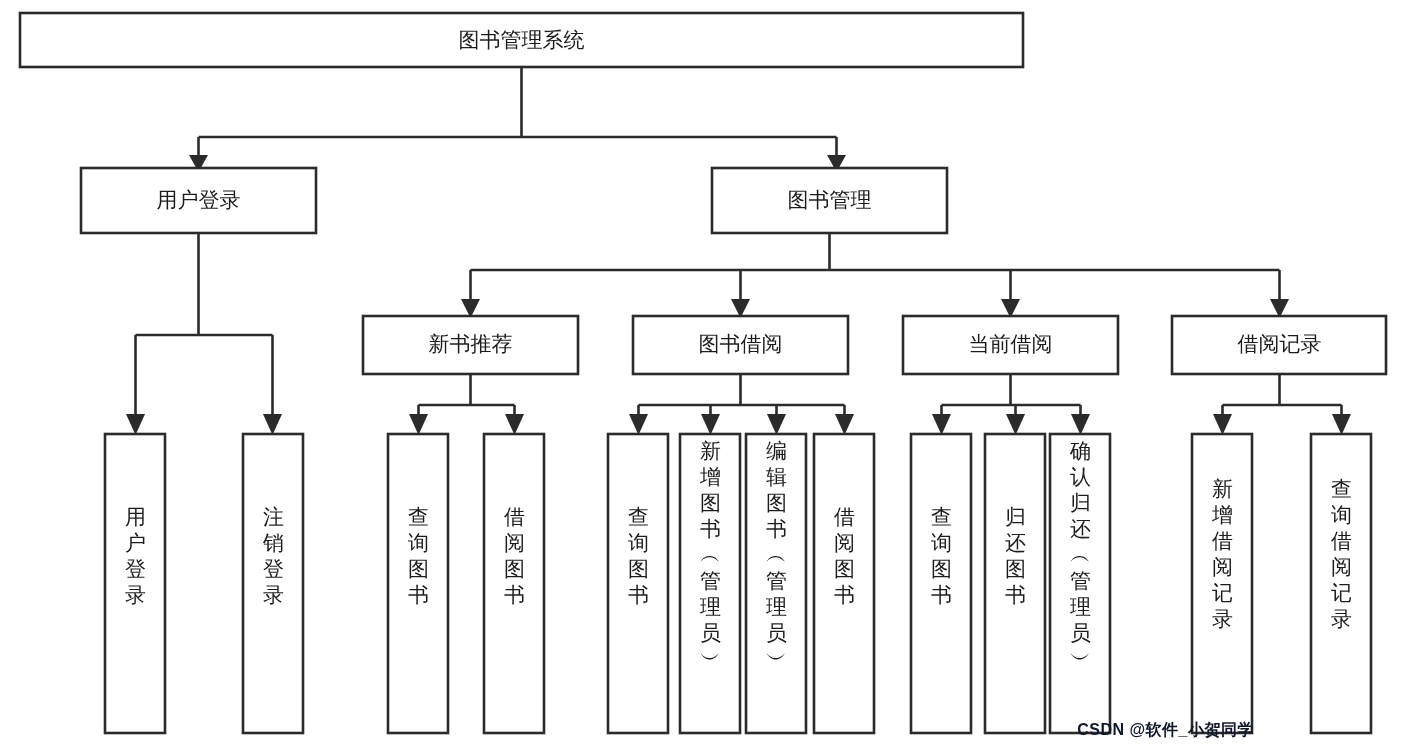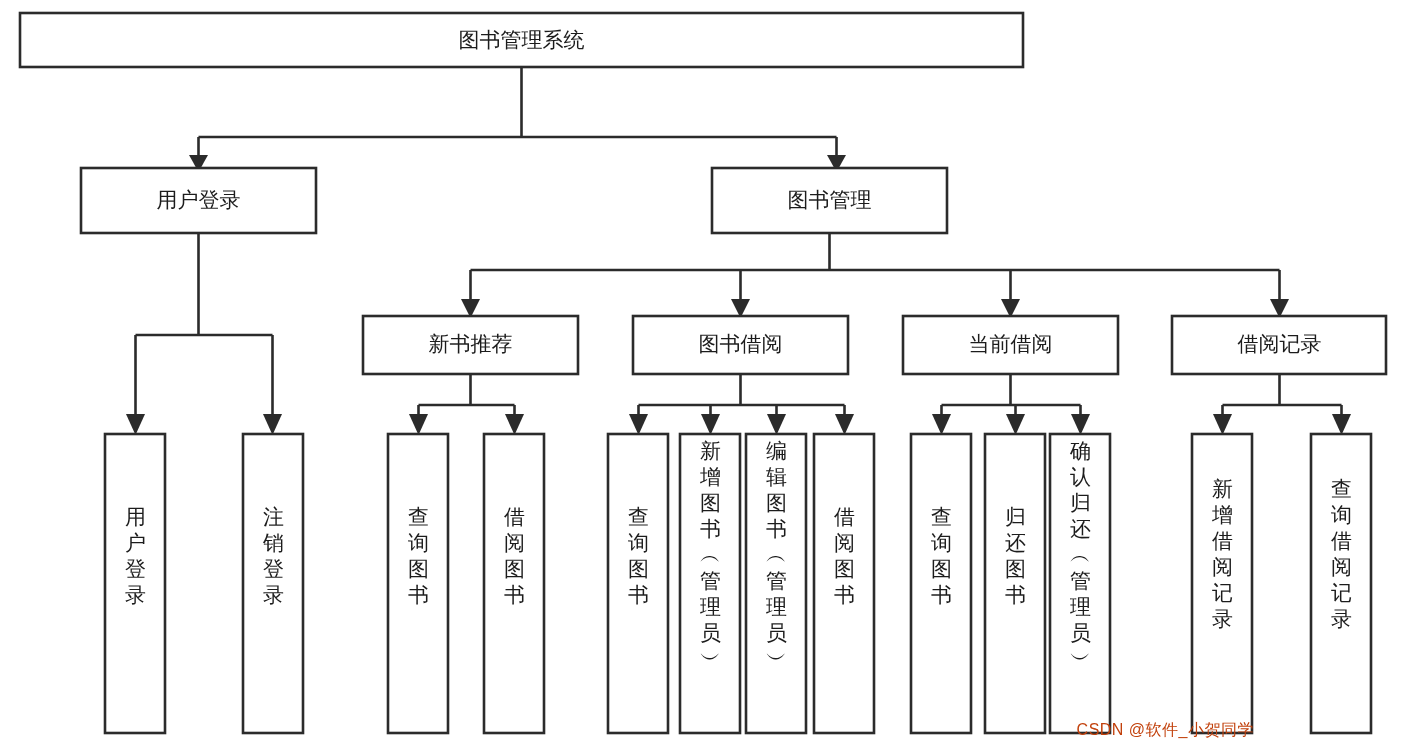--- a/index.html
+++ b/index.html
@@ -54,25 +54,26 @@
     font-size: 21px;
     fill: #1c1c1c;
     text-anchor: middle;
   }
   .watermark {
     position: absolute;
     right: 12px;
     bottom: 6px;
     font-family: "Liberation Sans", "DejaVu Sans", sans-serif;
     font-size: 16px;
-    color: #c2410c;
+    color: #0f172a;
     letter-spacing: 0.5px;
     white-space: nowrap;
     pointer-events: none;
     user-select: none;
+    font-weight: bold;
   }
 </style>
 </head>
 <body>
 
 <div id="diagram-root">
 
   <svg class="flow" viewBox="0 0 1405 747" xmlns="http://www.w3.org/2000/svg">
 
     <g>

